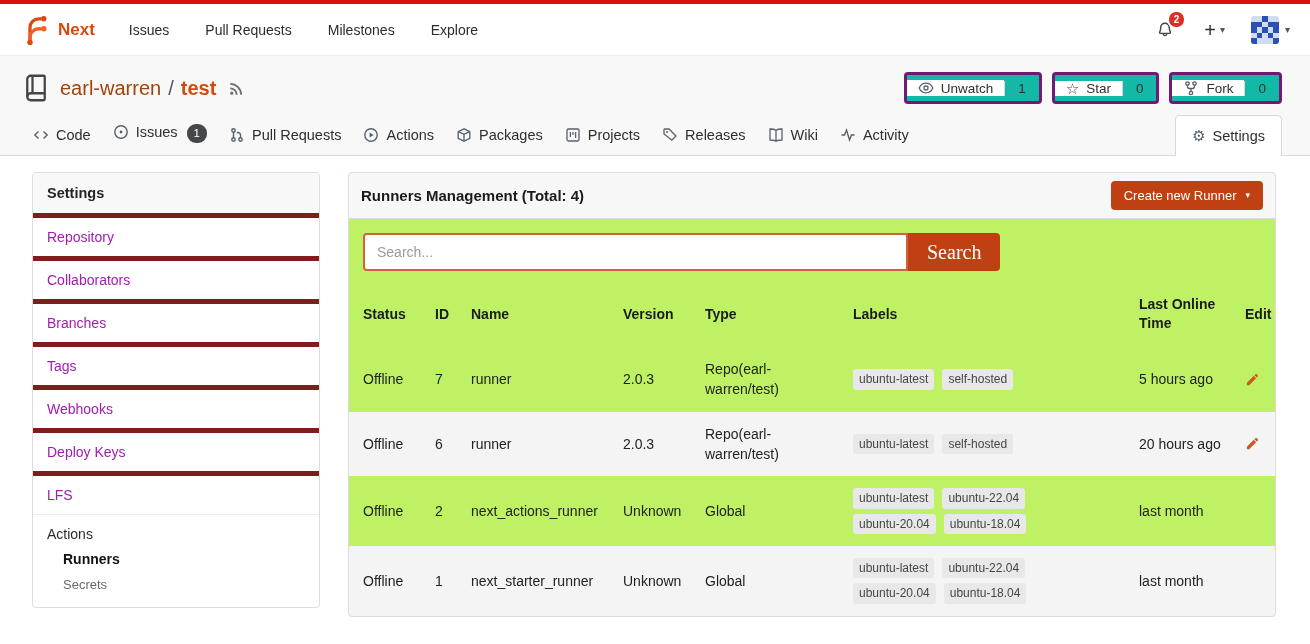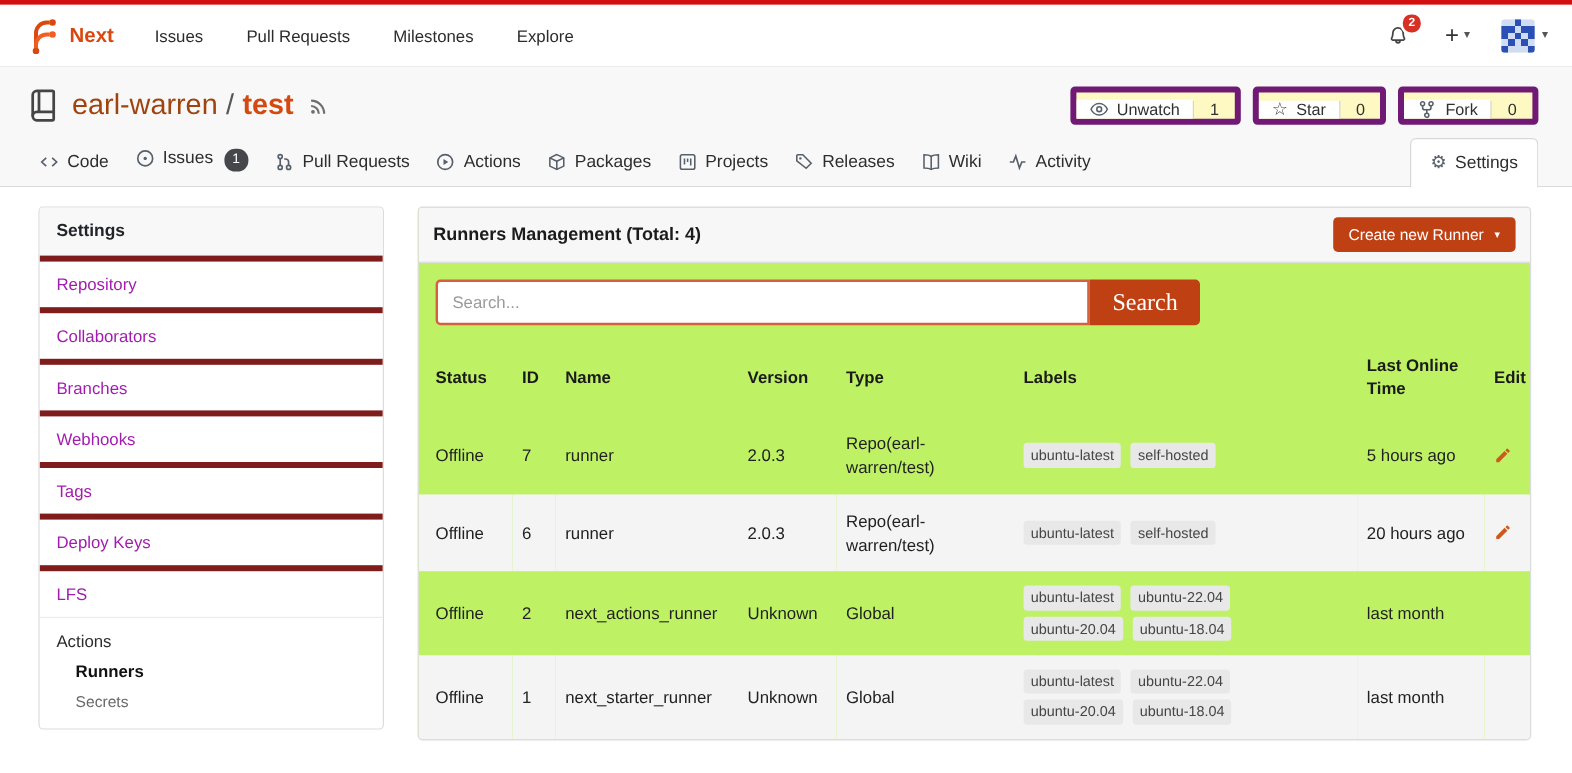--- a/index.html
+++ b/index.html
@@ -27,27 +27,27 @@
   .plus-wrap{display:flex;align-items:center;gap:4px;cursor:pointer;color:#333}
   .plus-glyph{font-size:20px;line-height:1}
   .caret{font-size:10px;color:#555}
   .avatar-wrap{display:flex;align-items:center;gap:6px;cursor:pointer}
   .avatar-box{width:28px;height:28px;border-radius:3px;overflow:hidden}
 
   
   .repo-head{background:#f8f8f9;border-bottom:1px solid #d9d9d9;padding:16px 28px 0 22px}
   .repo-title-row{display:flex;align-items:center;gap:10px}
   .repo-ic{width:28px;height:28px;color:#454545}
-  .repo-title{margin:0;font-size:24px;font-weight:400;display:flex;align-items:flex-end;gap:7px}
+  .repo-title{margin:0;font-size:20px;font-weight:400;display:flex;align-items:flex-end;gap:7px}
   .owner{color:var(--owner-link)}
   .sep{color:#555}
   .rname{color:var(--repo-link);font-weight:600}
   .rss-ic{width:18px;height:18px;color:#6e6e6e;margin-left:2px}
   .repo-actions{margin-left:auto;display:flex;gap:10px}
-  .seg-btn{display:flex;align-items:flex-end;background:#fef9c3;border:5px solid #701a75;border-radius:4px;overflow:hidden;
+  .seg-btn{display:flex;align-items:center;background:#14b8a6;border:3px solid #701a75;border-radius:4px;overflow:hidden;
            font-size:13.5px;color:#303030;height:32px}
   .seg-main{display:flex;align-items:center;gap:7px;padding:0 11px;cursor:pointer;background:#fff}
   .seg-count{display:flex;align-items:center;padding:0 13px;border-left:1px solid #d6d6d6;cursor:pointer}
   .star-glyph{font-size:15px;color:#444;line-height:1}
   .tabs{display:flex;align-items:flex-end;margin-top:8px}
   .tab{display:flex;gap:7px;padding:12px 11px;color:#2e2e2e;font-size:14.5px}
   .tab-badge{background:var(--issue-count-badge);color:#fff;border-radius:9px;font-size:11.5px;padding:1px 7px;margin-left:2px;line-height:1.5}
   .tab-settings{margin-left:auto;background:#fff;border:1px solid #d8d8d8;border-bottom:none;
                 border-radius:5px 5px 0 0;margin-bottom:-1px;padding:12px 16px}
   .gear-glyph{font-size:15px;color:#57606a;line-height:1}
@@ -274,22 +274,22 @@
 </section>
 
 <div class="content">
 
   <aside class="side-menu">
     <div class="side-header">Settings</div>
     <div id="side-items">
         <a class="side-item">Repository</a>
         <a class="side-item">Collaborators</a>
         <a class="side-item">Branches</a>
+        <a class="side-item">Tags</a>
         <a class="side-item">Webhooks</a>
-        <a class="side-item">Tags</a>
         <a class="side-item">Deploy Keys</a>
         <a class="side-item">LFS</a>
       </div>
     <div class="side-actions">
       <div class="group-label">Actions</div>
       <a class="sub-item active">Runners</a>
       <a class="sub-item muted">Secrets</a>
     </div>
   </aside>
 

